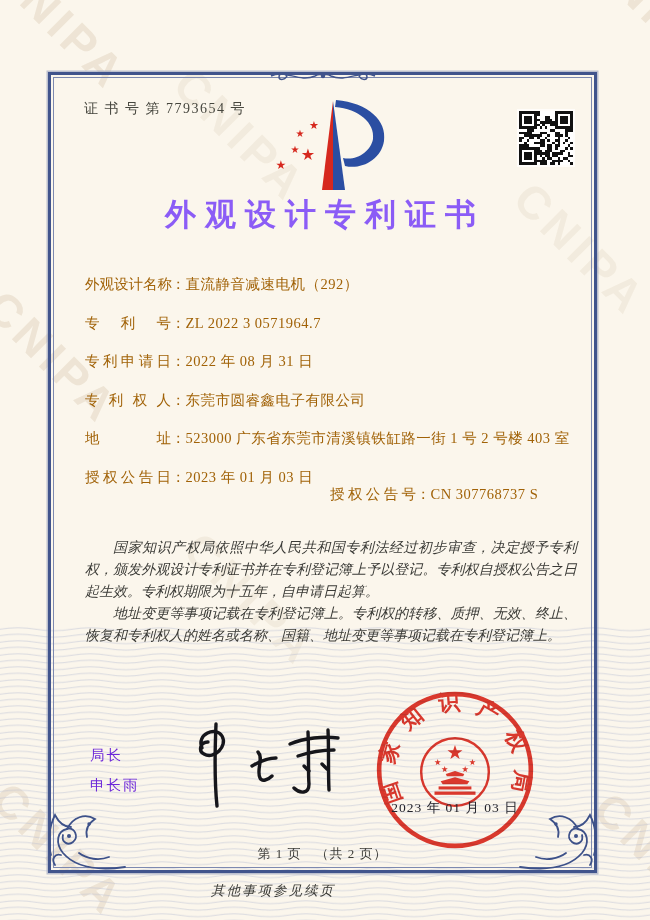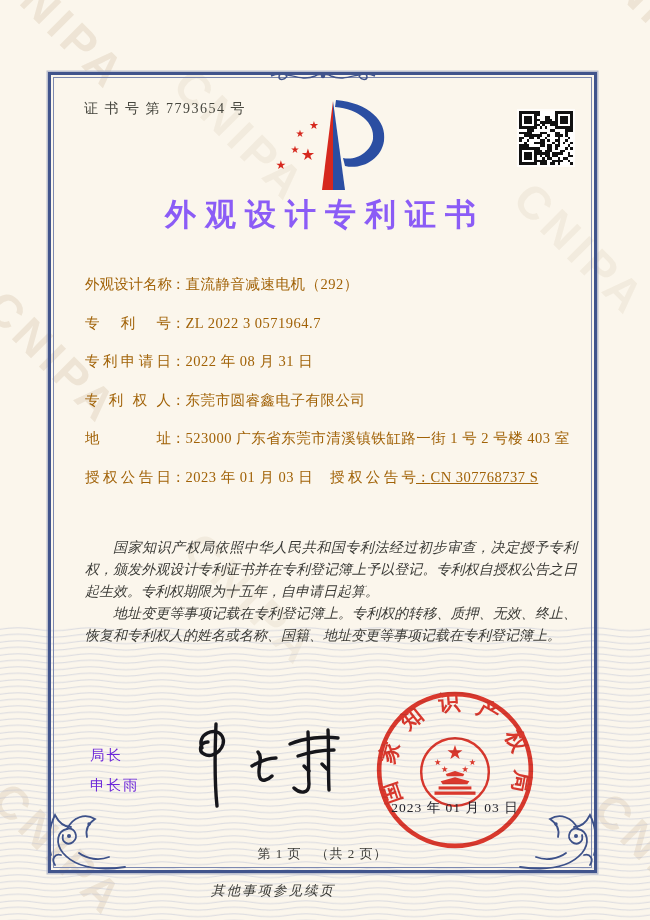--- a/index.html
+++ b/index.html
@@ -31,21 +31,21 @@
   .logo{left:253px;top:97px;}
   .qr{left:517px;top:109px;width:58px;height:58px;background:#fffdfa;padding:2px;box-sizing:border-box;}
 
   .title{left:0;top:194px;width:650px;text-align:center;font-size:31px;font-weight:700;
          letter-spacing:9px;color:#8b5cf6;}
 
   .fields{left:85px;top:274px;width:500px;font-size:14.5px;color:#a16207;}
   .row{height:20px;line-height:20px;margin-bottom:18.5px;white-space:nowrap;}
   .lbl{display:inline-block;width:86px;text-align:justify;text-align-last:justify;vertical-align:top;}
   .val{letter-spacing:.5px;}
-  .grant-no-group{position:absolute;left:245px;top:0;text-decoration:underline;}
+  .grant-no-group{position:absolute;left:245px;top:17px;}
 
   .paras{left:85px;top:537px;width:492px;font-size:14px;line-height:22px;color:#3a3a36;}
   .paras p{margin:0;text-indent:2em;text-align:justify;font-style:italic;}
 
   .director{left:90px;top:746px;font-family:"Liberation Sans","DejaVu Sans",sans-serif;
             font-size:14.5px;color:#6d28d9;z-index:4;}
   .director div{margin-bottom:11px;letter-spacing:2px;}
   .signature{left:172px;top:718px;z-index:4;}
 
   .seal{left:373px;top:688px;width:164px;height:164px;z-index:4;mix-blend-mode:multiply;}

